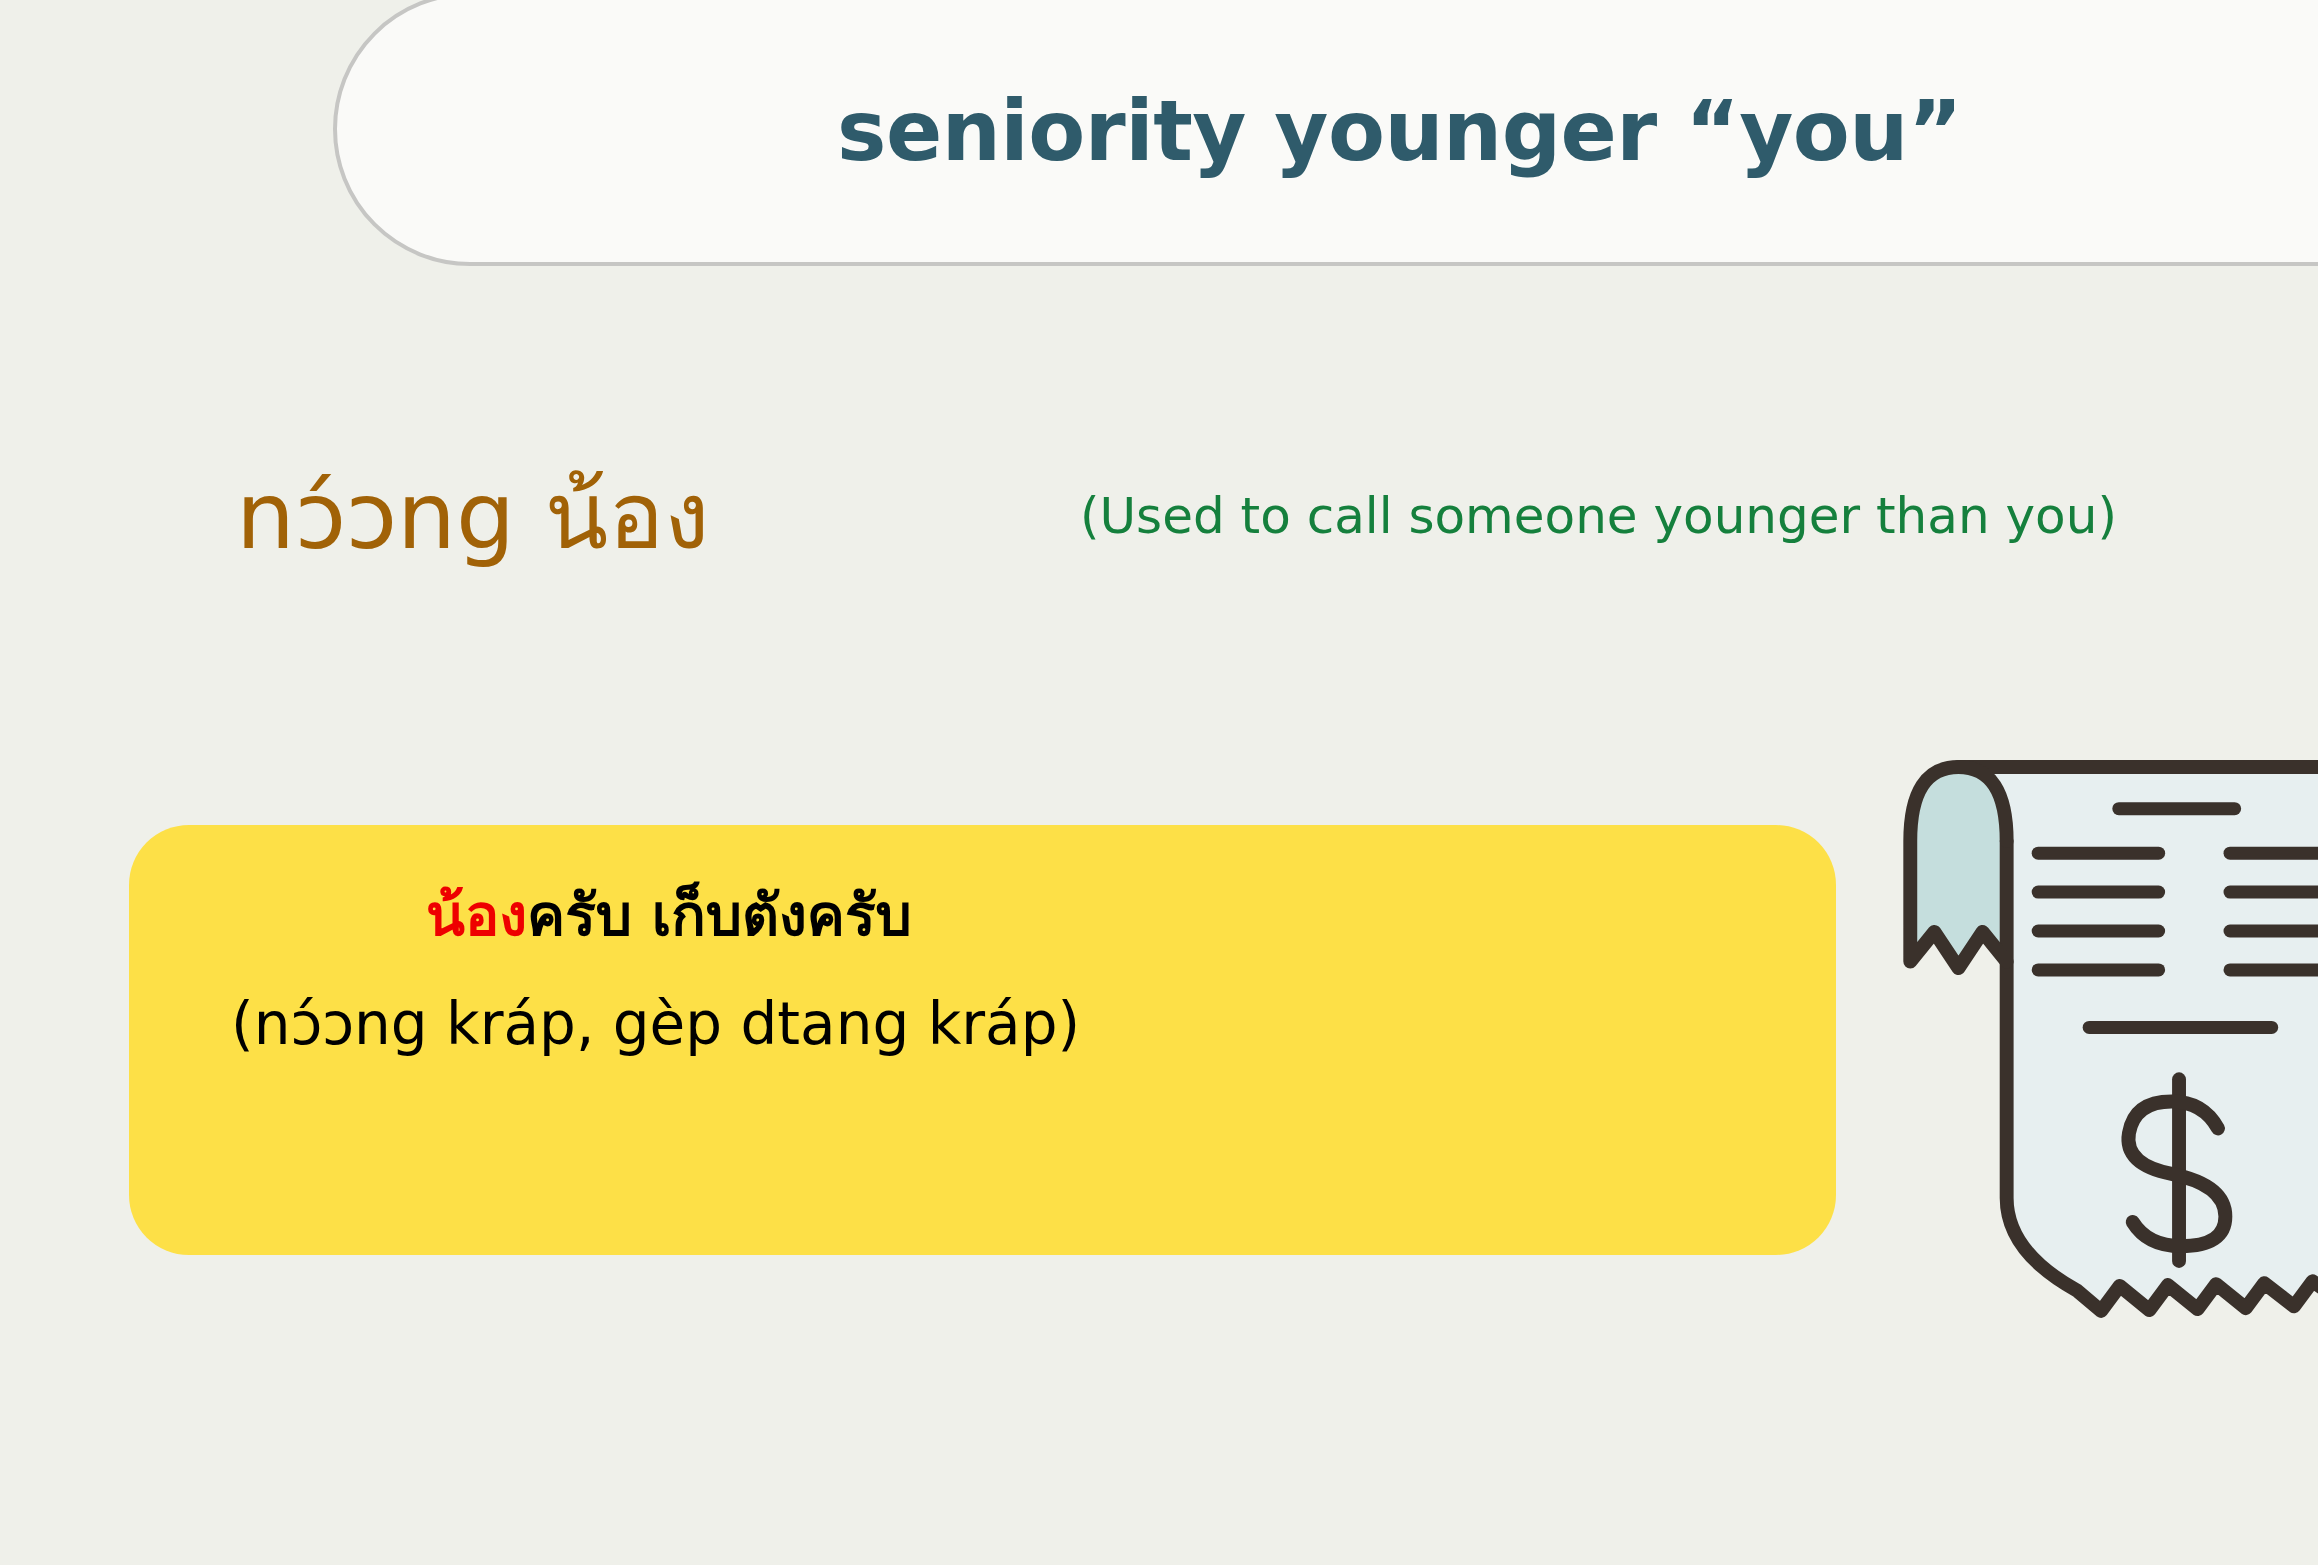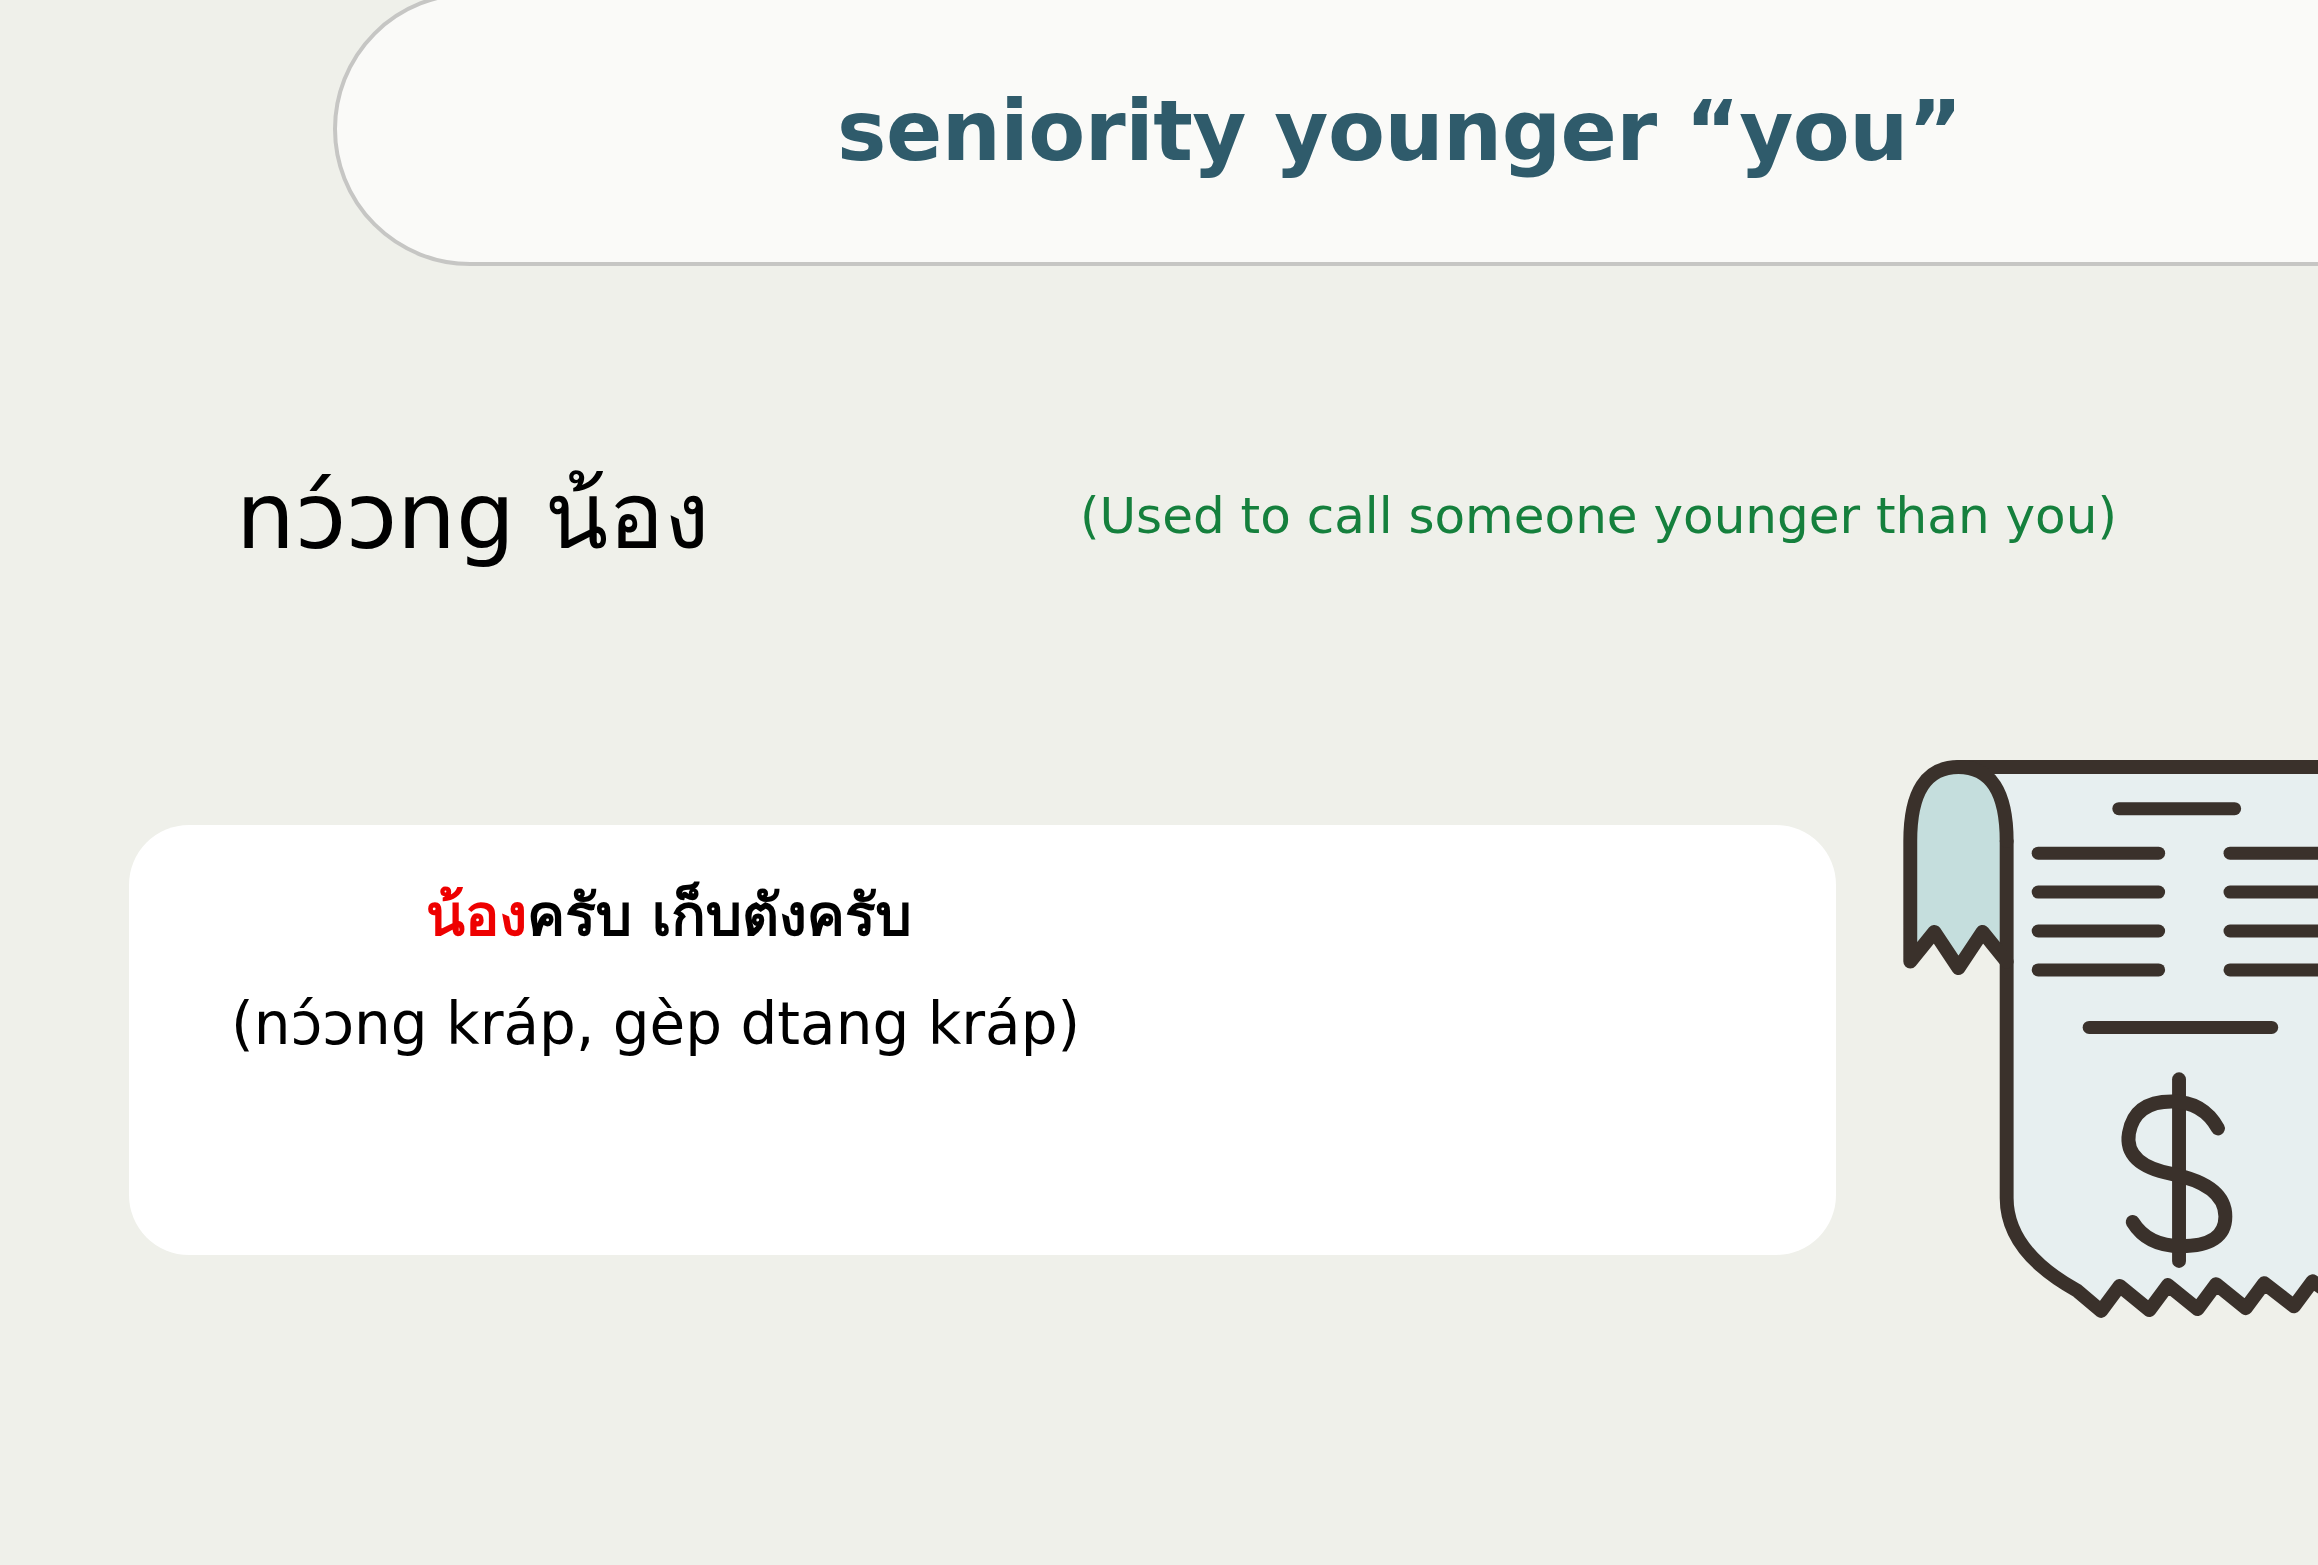--- a/index.html
+++ b/index.html
@@ -46,21 +46,21 @@
     position: absolute;
     left: 0px;
     top: 424px;
     width: 2458px;
     height: 185px;
   }
   #headword-thai {
     position: absolute;
     left: 236px;
     top: 0px;
-    color: #000000;
+    color: #a16207;
     font-family: "DejaVu Sans", sans-serif;
     font-size: 93px;
     font-weight: 400;
     line-height: 185px;
     white-space: nowrap;
   }
   #headword-gloss {
     position: absolute;
     left: 1080px;
     top: 0px;
@@ -72,21 +72,21 @@
     white-space: nowrap;
   }
 
   
   #example-card {
     position: absolute;
     left: 129px;
     top: 825px;
     width: 1707px;
     height: 430px;
-    background: #ffffff;
+    background: #fde047;
     border-radius: 60px;
     box-sizing: border-box;
     padding: 55px 0 0 0;
   }
   #example-line-thai {
     position: relative;
     margin: 0 0 0 297px;
     color: #000000;
     font-family: "DejaVu Sans", sans-serif;
     font-size: 57px;

